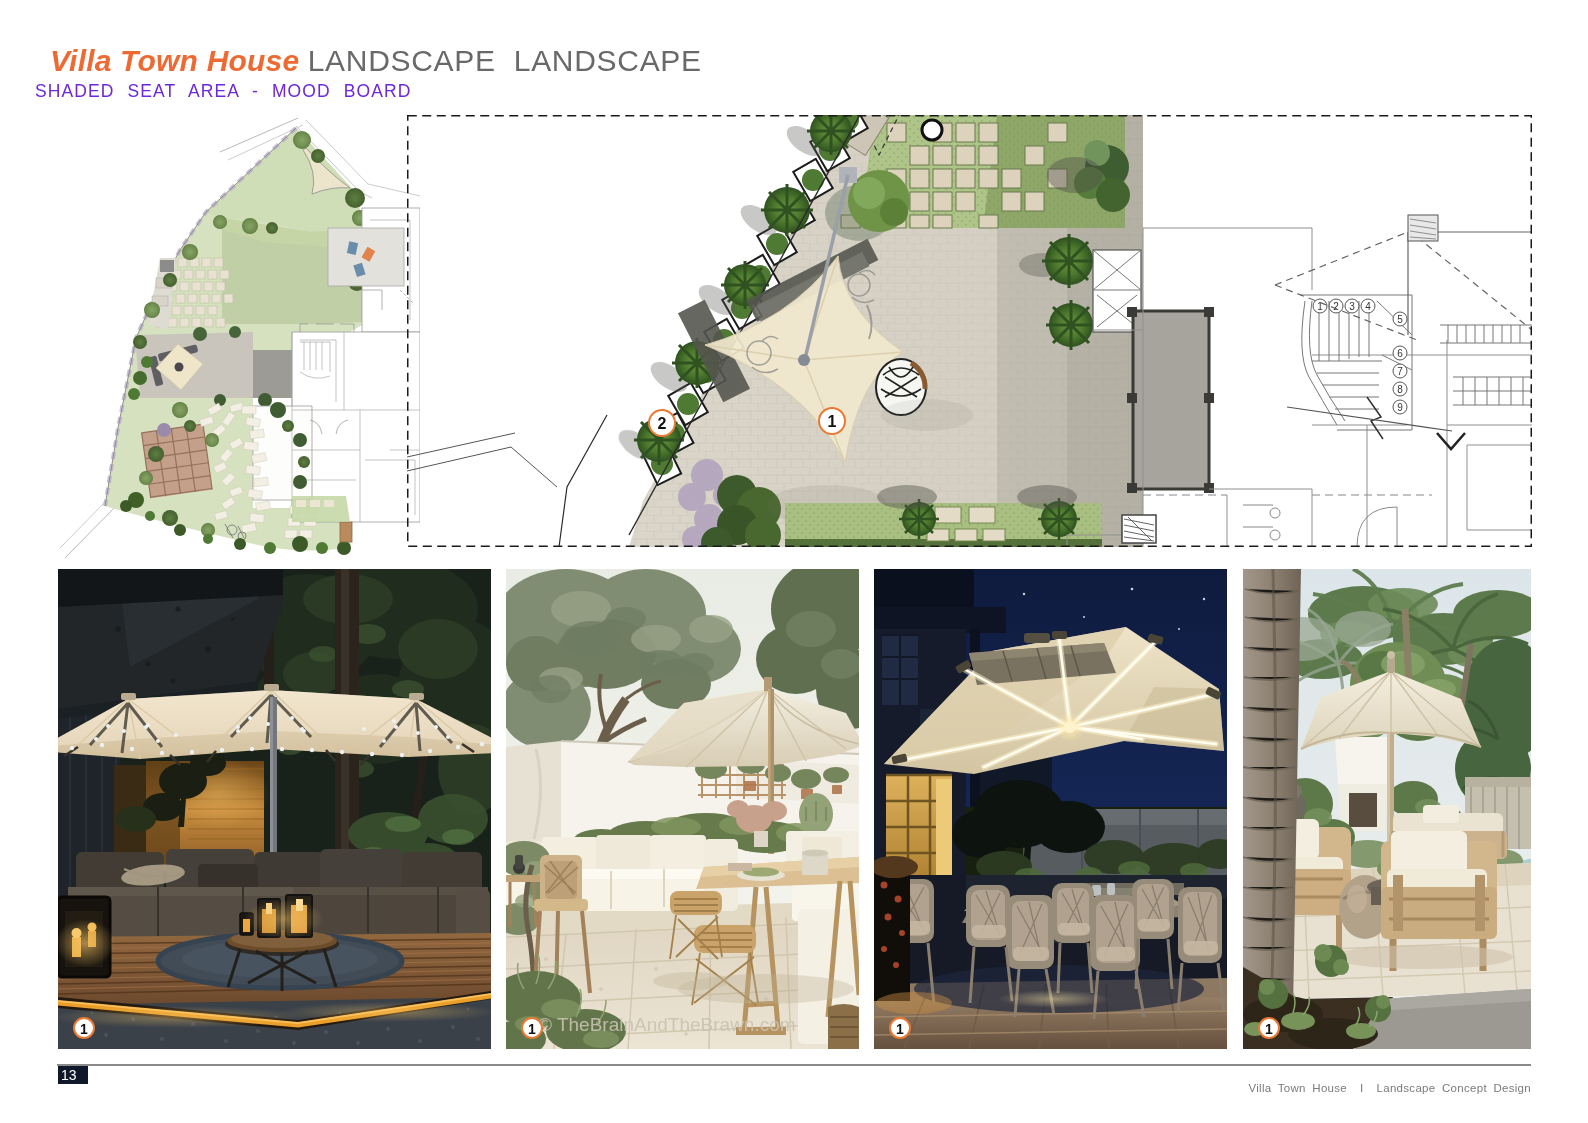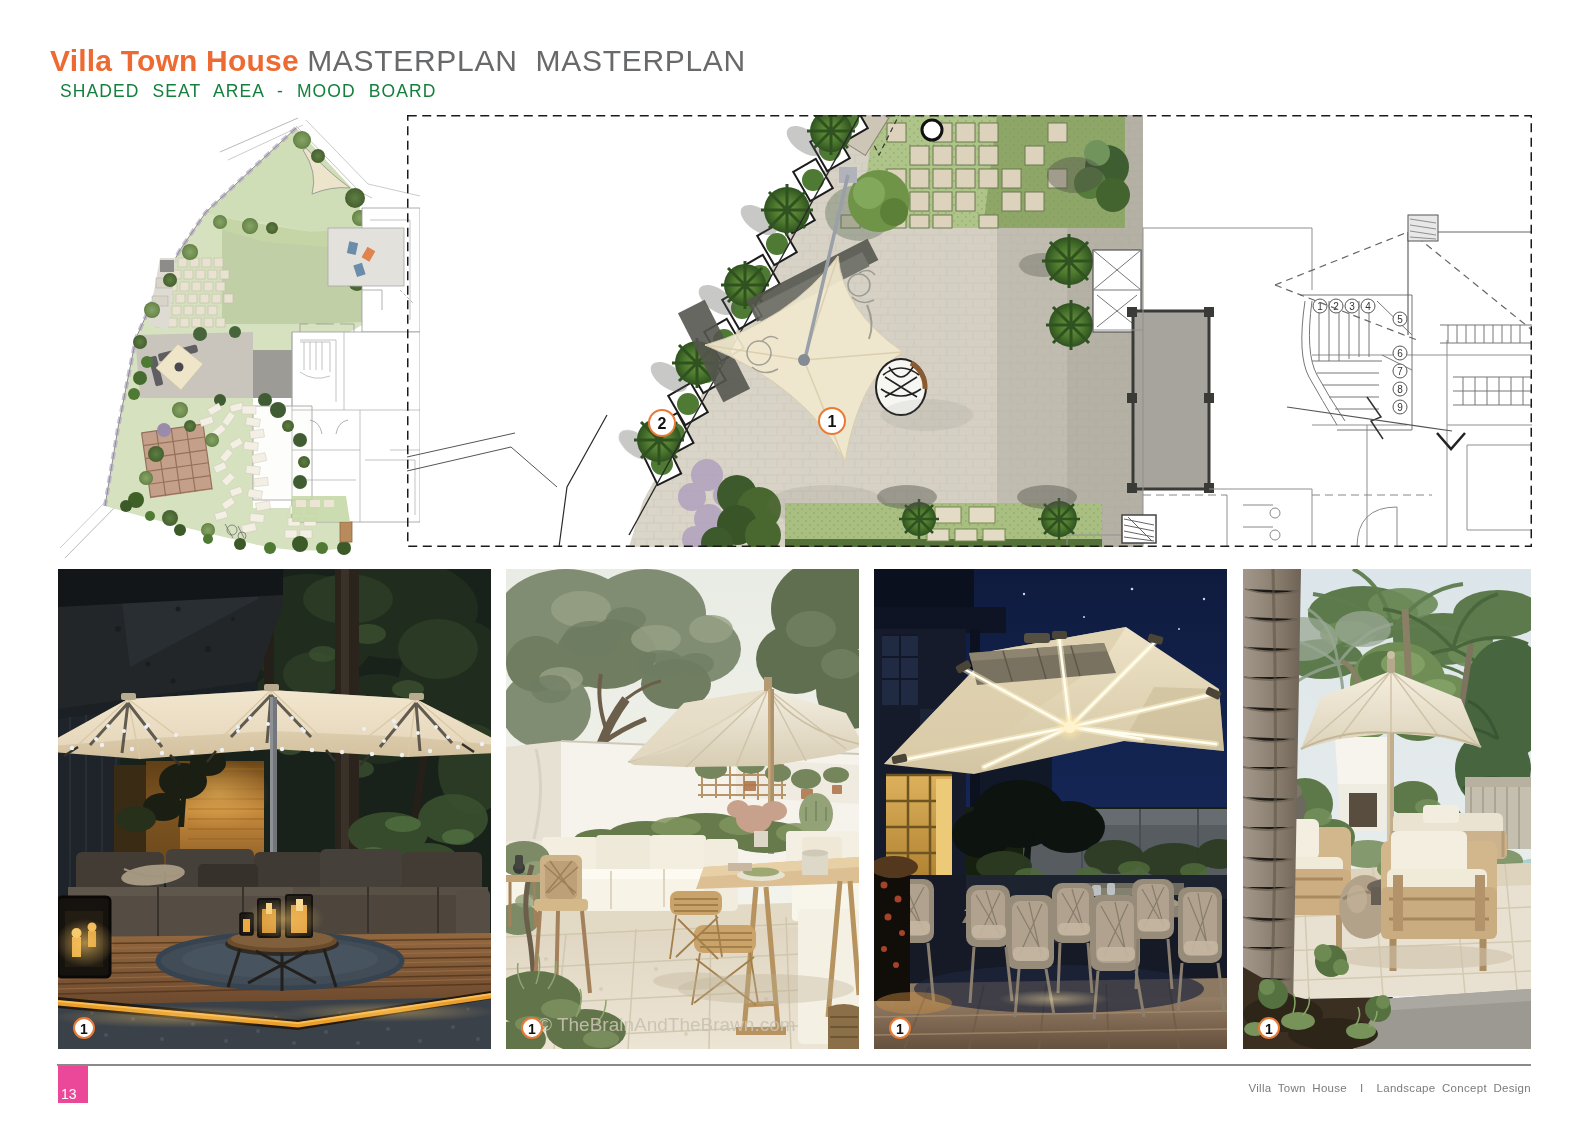--- a/index.html
+++ b/index.html
@@ -1,31 +1,31 @@
 <!DOCTYPE html>
 <html><head>
 <meta charset="utf-8">
 <style>
   html,body{margin:0;padding:0;background:#fff;}
   #page{position:relative;width:1588px;height:1123px;background:#fff;overflow:hidden;font-family:"Liberation Sans",sans-serif;}
   #title{position:absolute;left:50px;top:44px;font-size:30px;white-space:nowrap;}
-  #title .o{color:#ee6a33;font-weight:bold;letter-spacing:0.2px;}
+  #title .o{color:#ee6a33;font-weight:bold;letter-spacing:0.2px;font-style:italic;}
   #title .g{color:#68696b;font-weight:normal;letter-spacing:0.7px;word-spacing:9px;}
-  #subtitle{position:absolute;left:60px;top:81px;font-size:17.5px;color:#15803d;letter-spacing:1.1px;word-spacing:7px;}
+  #subtitle{position:absolute;left:35px;top:81px;font-size:17.5px;color:#6d28d9;letter-spacing:1.1px;word-spacing:7px;}
   .photo{position:absolute;top:569px;height:480px;}
   .badge{position:absolute;left:15px;top:448px;width:22px;height:22px;border-radius:50%;background:#fff;border:2px solid #e87a35;color:#111;font-size:14px;font-weight:bold;text-align:center;line-height:21px;box-sizing:border-box;}
   #footline{position:absolute;left:57px;top:1064px;width:1474px;height:2px;background:#8a8a8a;}
-  #pagenum{position:absolute;left:58px;top:1066px;width:30px;height:37px;background:#ec4899;color:#fff;font-size:14px;}
+  #pagenum{position:absolute;left:58px;top:1066px;width:30px;height:18px;background:#0f172a;color:#fff;font-size:14px;}
   #pagenum span{position:absolute;left:3px;bottom:1px;}
   #foottext{position:absolute;right:57px;top:1082px;font-size:11.5px;color:#7b7b7b;letter-spacing:0.3px;word-spacing:3px;text-align:right;}
 </style>
 </head>
 <body>
 <div id="page">
-  <div id="title"><span class="o">Villa Town House</span> <span class="g">MASTERPLAN MASTERPLAN</span></div>
+  <div id="title"><span class="o">Villa Town House</span> <span class="g">LANDSCAPE LANDSCAPE</span></div>
   <div id="subtitle">SHADED SEAT AREA - MOOD BOARD</div>
   <svg style="position:absolute;left:60px;top:110px" width="360" height="450" viewBox="0 0 360 450">
     <defs>
       <radialGradient id="tree1">
           <stop offset="0%" stop-color="#86a465"></stop>
           <stop offset="80%" stop-color="#6d8c4e"></stop>
           <stop offset="100%" stop-color="#5c7a40"></stop>
         </radialGradient>
       <radialGradient id="tree2">
           <stop offset="0%" stop-color="#5d7f42"></stop>

